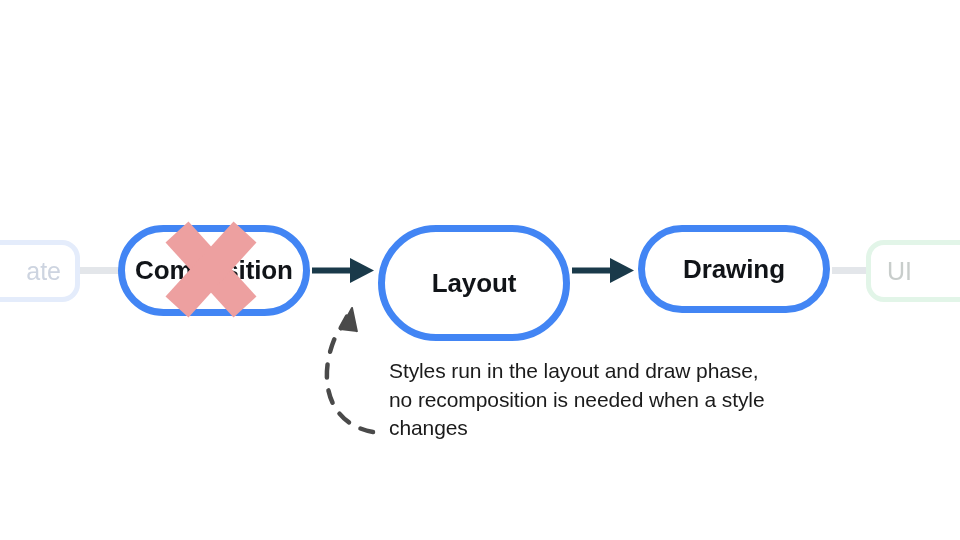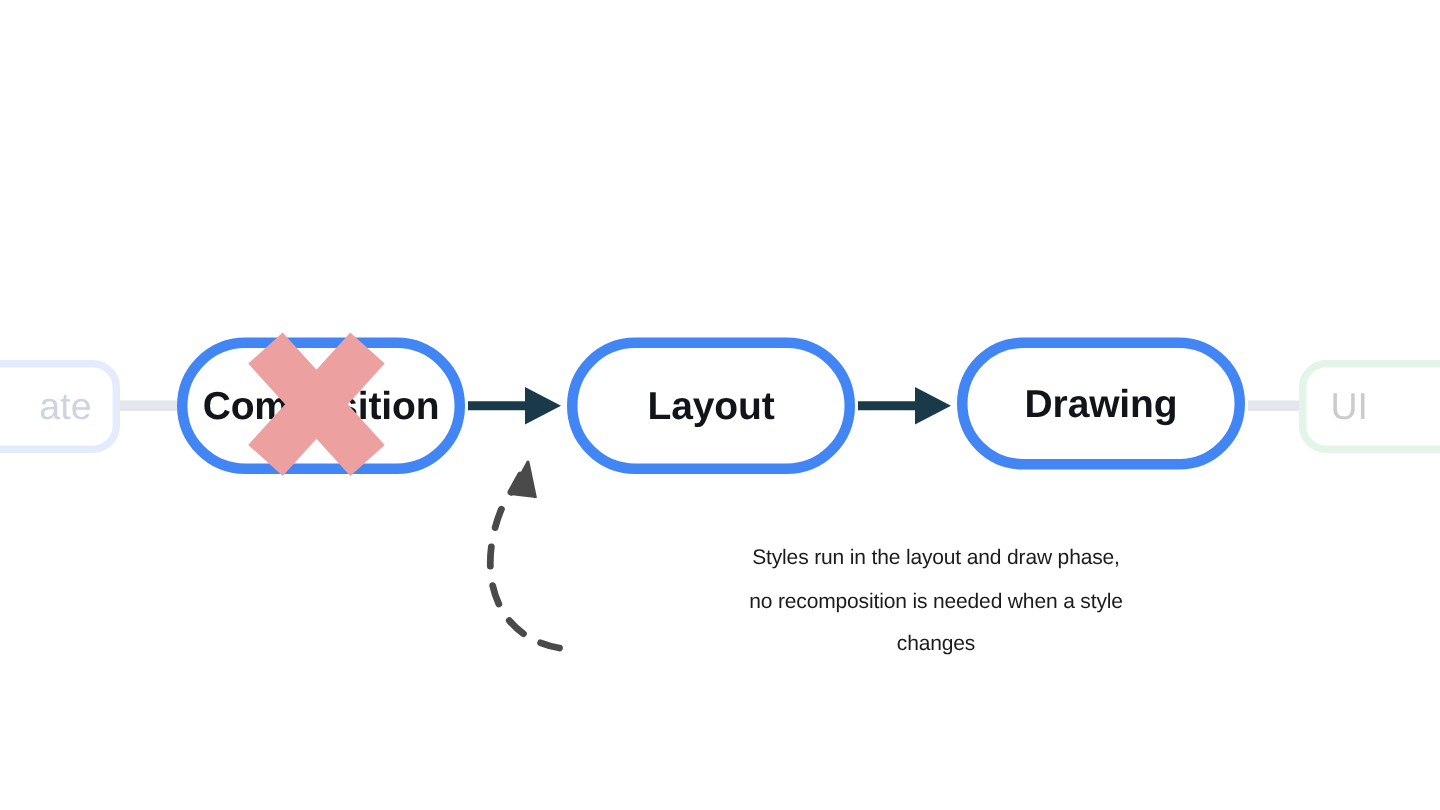--- a/index.html
+++ b/index.html
@@ -11,21 +11,20 @@
     font-family: "Liberation Sans", sans-serif;
     -webkit-font-smoothing: antialiased;
   }
 
   #canvas {
     position: relative;
     width: 960px;
     height: 540px;
     background: #ffffff;
     overflow: hidden;
-    text-align: center;
   }
 
   
   .layer {
     position: absolute;
     left: 0;
     top: 0;
     width: 960px;
     height: 540px;
   }
@@ -49,21 +48,21 @@
   .node-active {
     border: 7px solid #4285f4;
     font-size: 26px;
     font-weight: 700;
   }
 
   #node-composition {
     left: 118px; top: 225px; width: 192px; height: 91px;
   }
   #node-layout {
-    left: 378px; top: 225px; width: 192px; height: 91px;
+    left: 378px; top: 225px; width: 192px; height: 116px;
   }
   #node-drawing {
     left: 638px; top: 225px; width: 192px; height: 88px;
   }
 
   
   .node-ghost {
     position: absolute;
     box-sizing: border-box;
     display: flex;
@@ -87,21 +86,21 @@
     justify-content: flex-start;
     padding-left: 16px;
   }
 
   
   #caption {
     position: absolute;
     left: 389px;
     top: 357px;
     width: 470px;
-    font-size: 14px;
+    font-size: 21px;
     line-height: 28.6px;
     color: #1b1b1b;
     letter-spacing: -0.1px;
     white-space: pre-line;
   }
 </style>
 </head>
 <body>
 
 <div id="canvas">

